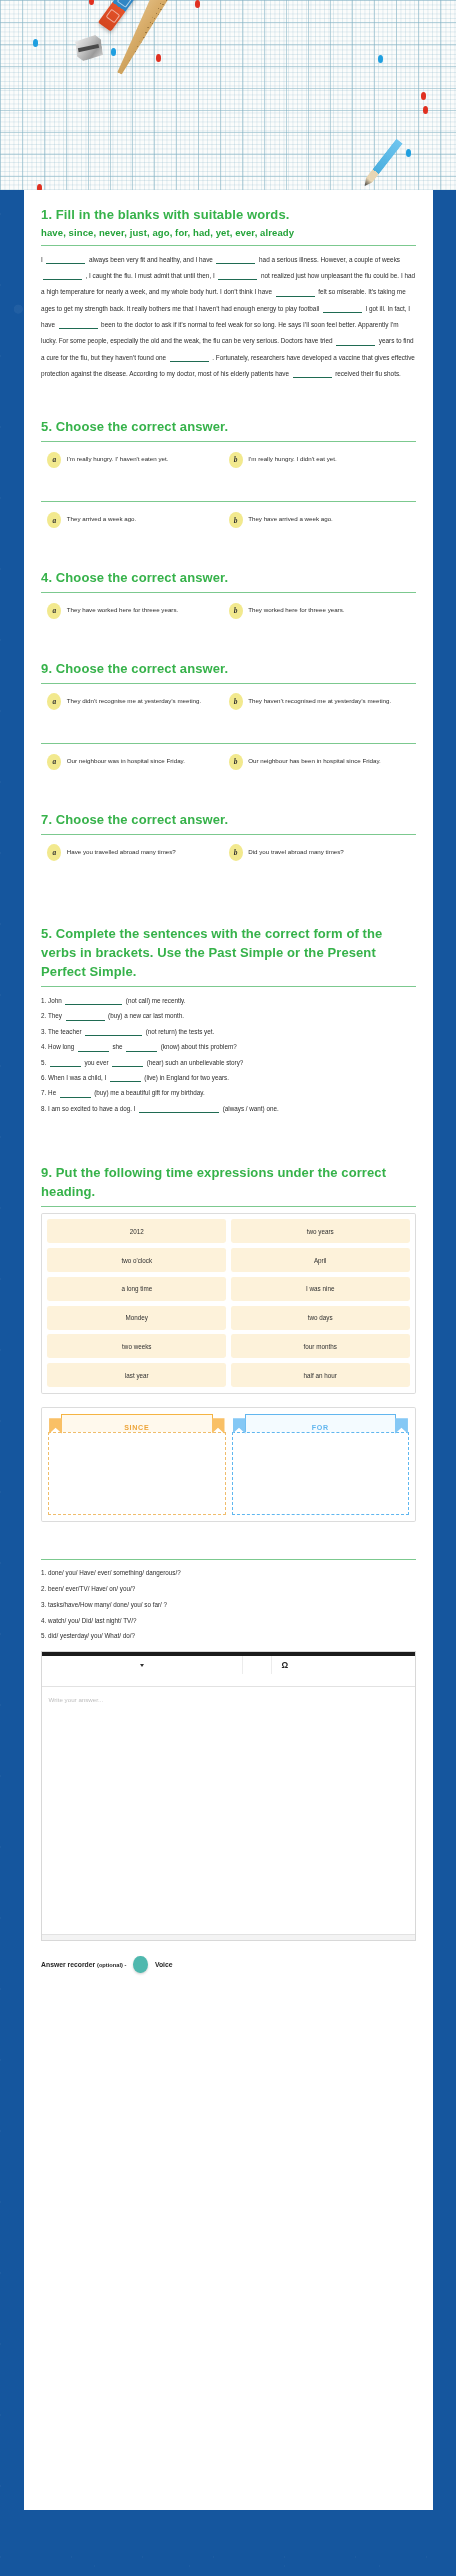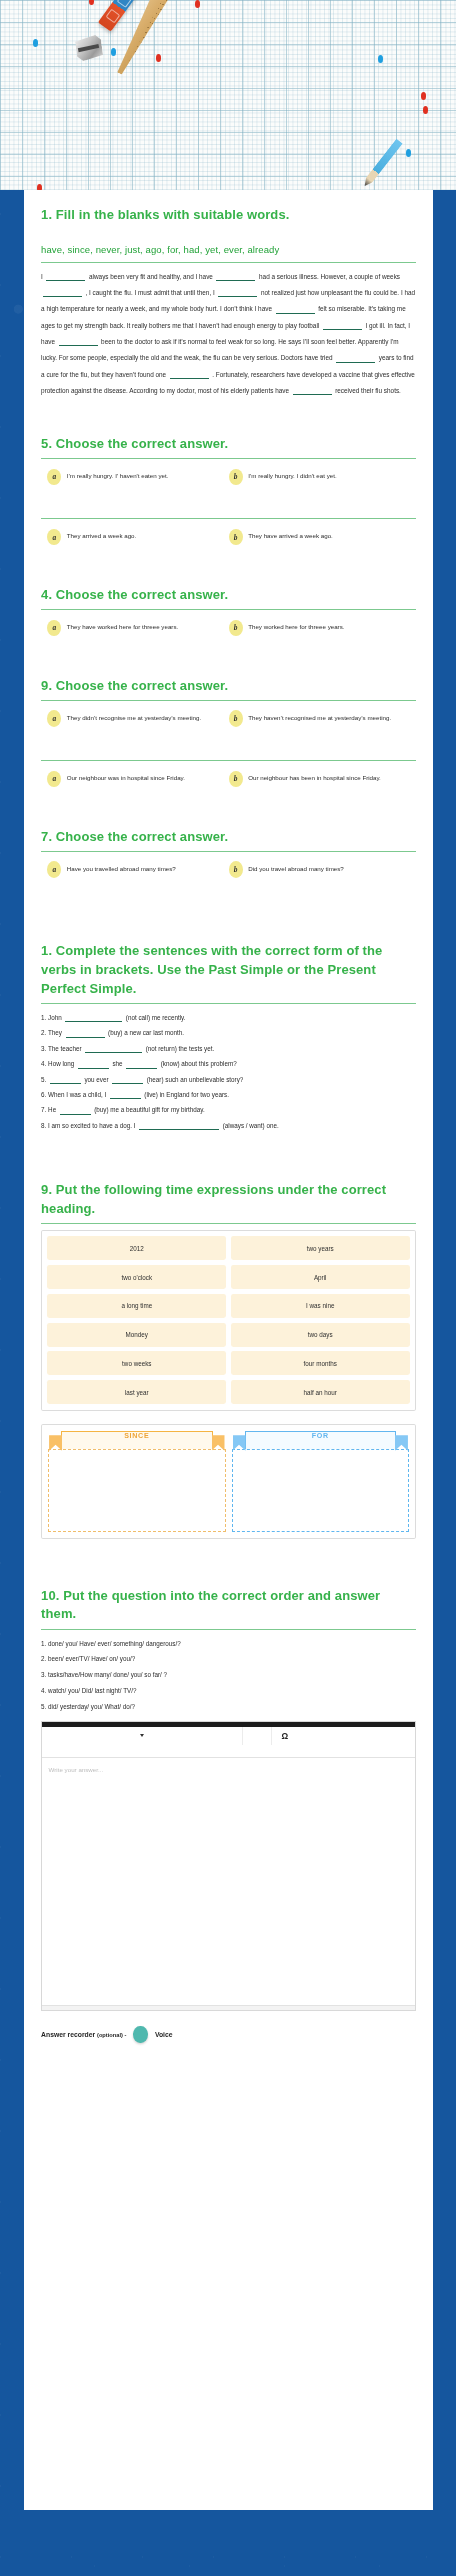--- a/index.html
+++ b/index.html
@@ -91,24 +91,24 @@
     font-size: 13px;
     line-height: 1.45;
     font-weight: 700;
     letter-spacing: 0.1px;
     padding-top: 15.5px;
   }
   .qh.tight { padding-top: 12px; }
   .wordbank {
     color: #22a238;
     font-size: 9.5px;
-    font-weight: 400;
+    font-weight: 700;
     line-height: 1.35;
     letter-spacing: 0.1px;
-    margin-top: 20px;
+    margin-top: 3px;
   }
   .rule { height:0.6px; background:#7cc98f; margin:4.8px 0 6px 0; }
 
   
   .cloze {
     font-size: 6.4px;
     line-height: 2.55;
     color: #2b2b2b;
     text-align: left;
     padding-bottom: 3.6px;
@@ -169,21 +169,21 @@
   
   .dropwrap {
     border: 0.6px solid #dcdcdc; border-radius:1.8px;
     margin-top: 13px; padding: 6px;
     display:flex; gap: 6px;
   }
   .dropcol { width: 50%; }
   .banner {
     position: relative;
     height: 18.4px;
-    display:flex; align-items:flex-start; justify-content:center;
+    display:flex; align-items:flex-end; justify-content:center;
     font-size: 7.1px; letter-spacing:0.7px; font-weight:600;
     margin: 0 13px;
   }
   .banner .flag-l, .banner .flag-r {
     position:absolute; top:3.6px; width:13px; height:15.5px;
   }
   .banner .flag-l { left:-13px; }
   .banner .flag-r { right:-13px; }
   .b-since { background:#fff9ed; border:1px solid #f5b443; color:#eda53a; border-bottom:none; }
   .b-since .flag-l, .b-since .flag-r { background:#f9c066; clip-path: polygon(0 0,100% 0,100% 100%,50% 62%,0 100%); }
@@ -331,21 +331,21 @@
         <div class="mc-opt">
           <div class="bubble">b</div>
           <div class="mc-text">Did you travel abroad many times?</div>
         </div>
       </div>
       <div class="mc-gap"></div>
     </div>
 
   <div class="spacer-md"></div>
 
-  <div class="qh">1. Complete the sentences with the correct form of the verbs in brackets. Use the Past Simple or the Present Perfect Simple.</div>
+  <div class="qh">5. Complete the sentences with the correct form of the verbs in brackets. Use the Past Simple or the Present Perfect Simple.</div>
   <div class="rule"></div>
   <div id="ex8-list">
       <div class="gapline">1. John <span class="blank b-lg"></span> (not call) me recently.</div>
       <div class="gapline">2. They <span class="blank b-md"></span> (buy) a new car last month.</div>
       <div class="gapline">3. The teacher <span class="blank b-lg"></span> (not return) the tests yet.</div>
       <div class="gapline">4. How long <span class="blank b-sm"></span> she <span class="blank b-sm"></span> (know) about this problem?</div>
       <div class="gapline">5. <span class="blank b-sm"></span> you ever <span class="blank b-sm"></span> (hear) such an unbelievable story?</div>
       <div class="gapline">6. When I was a child, I <span class="blank b-sm"></span> (live) in England for two years.</div>
       <div class="gapline">7. He <span class="blank b-sm"></span> (buy) me a beautiful gift for my birthday.</div>
       <div class="gapline">8. I am so excited to have a dog. I <span class="blank b-xl"></span> (always / want) one.</div>
@@ -386,21 +386,20 @@
         <span class="flag-l"></span>
         <span>FOR</span>
         <span class="flag-r"></span>
       </div>
       <div class="dropzone dz-for"></div>
     </div>
   </div>
 
   <div class="spacer-lg"></div>
 
-  <div class="qh">10. Put the question into the correct order and answer them.</div>
   <div class="rule"></div>
   <div id="ex10-list">
       <div class="orderline">1. done/ you/ Have/ ever/ something/ dangerous/?</div>
       <div class="orderline">2. been/ ever/TV/ Have/ on/ you/?</div>
       <div class="orderline">3. tasks/have/How many/ done/ you/ so far/ ?</div>
       <div class="orderline">4. watch/ you/ Did/ last night/ TV/?</div>
       <div class="orderline">5. did/ yesterday/ you/ What/ do/?</div>
     </div>
 
   <div class="editor">

